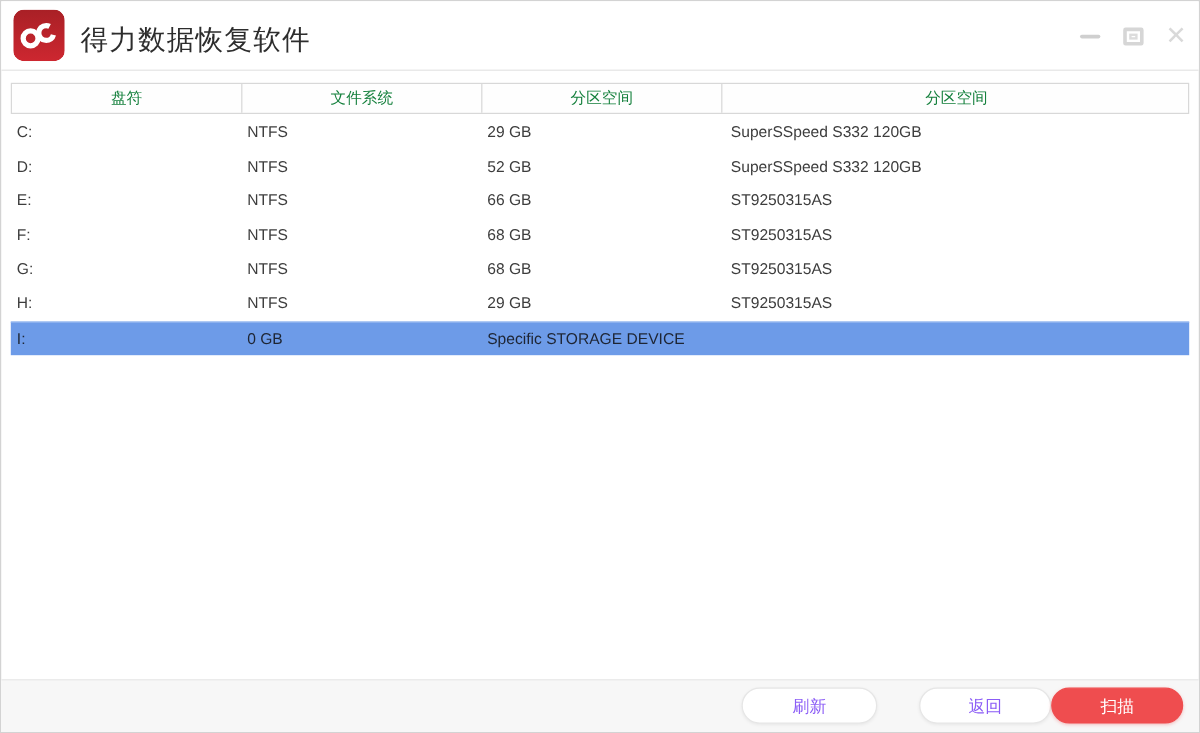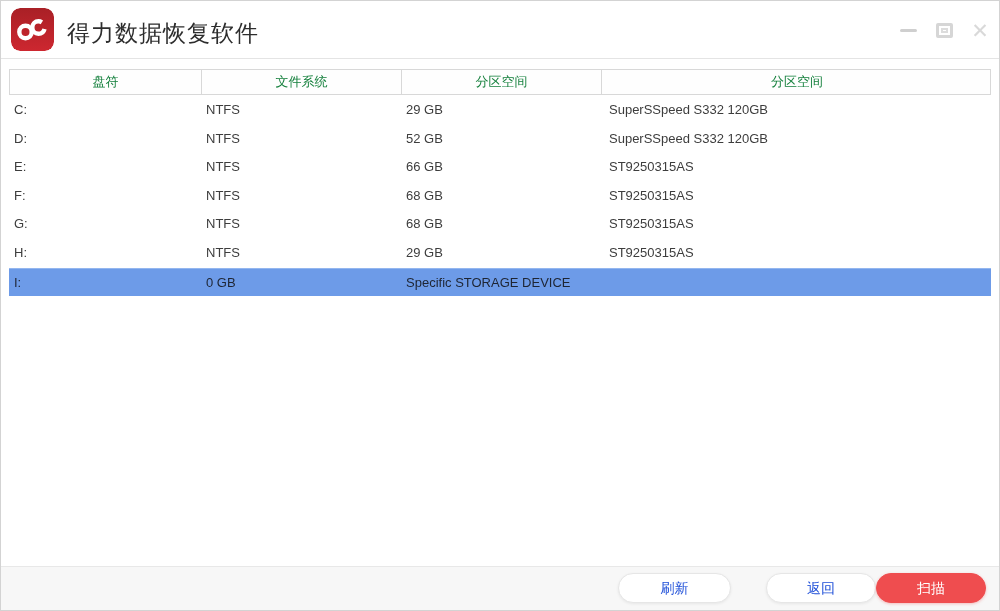--- a/index.html
+++ b/index.html
@@ -57,21 +57,21 @@
   .footer {
     position:absolute; left:0; bottom:0; width:100%; height:44px;
     background:#f7f7f7; border-top:1px solid #e8e8e8;
   }
   .btn {
     position:absolute; top:6px; height:30px; border-radius:15px;
     font-size:14px; text-align:center; line-height:28px; cursor:pointer;
     font-family:"Liberation Sans","DejaVu Sans",sans-serif;
   }
   .btn.ghost {
-    background:#fff; border:1px solid #e6e6e6; color:#1d4ed8;
+    background:#fff; border:1px solid #e6e6e6; color:#8b5cf6;
     box-shadow:0 1px 3px rgba(0,0,0,0.07);
   }
   .btn-refresh { left:617px; width:113px; }
   .btn-back { left:765px; width:110px; }
   .btn-scan {
     left:875px; width:110px; background:#ef4d4f; border:1px solid #ef4d4f;
     color:#ffffff; box-shadow:0 1px 3px rgba(239,77,79,0.35);
   }
 </style>
 </head>

